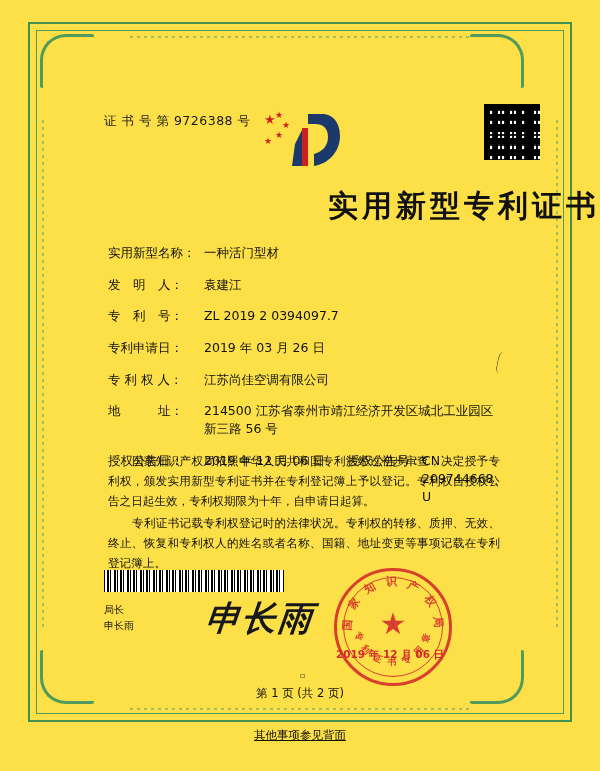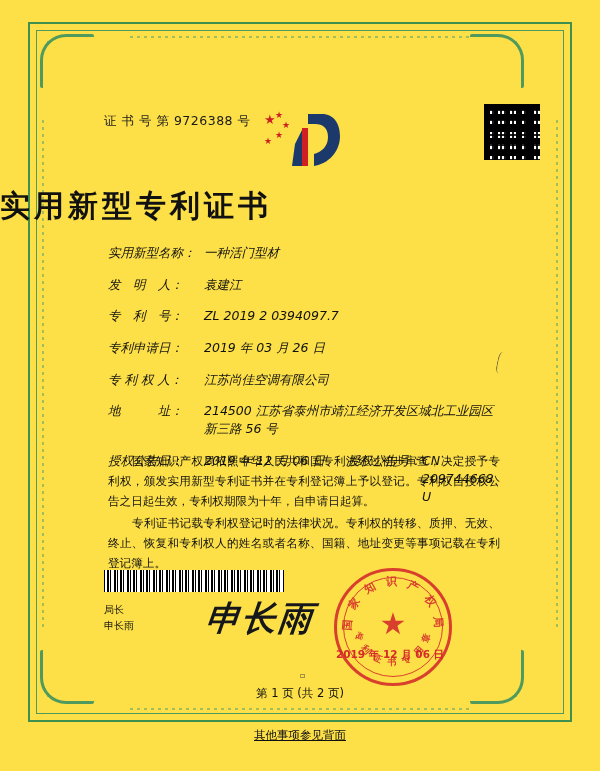--- a/index.html
+++ b/index.html
@@ -101,36 +101,35 @@
   
   .emblem {
     position: absolute;
     left: 262px; top: 108px;
     width: 82px; height: 62px;
   }
 
   .title {
     position: absolute;
     left: 0; right: 0; top: 186px;
-    text-align: left;
+    text-align: right;
     font-family: "DejaVu Serif", "Liberation Serif", serif;
     font-size: 30px;
     font-weight: 700;
     letter-spacing: 4px;
     color: #111;
   }
 
   
   .fields {
     position: absolute;
     left: 108px; top: 244px;
     width: 396px;
     font-size: 12.5px;
     color: #111;
-    font-style: italic;
   }
   .frow {
     display: flex;
     align-items: flex-start;
     margin-bottom: 13.5px;
     line-height: 1.45;
   }
   .flabel {
     width: 96px;
     flex: 0 0 96px;

